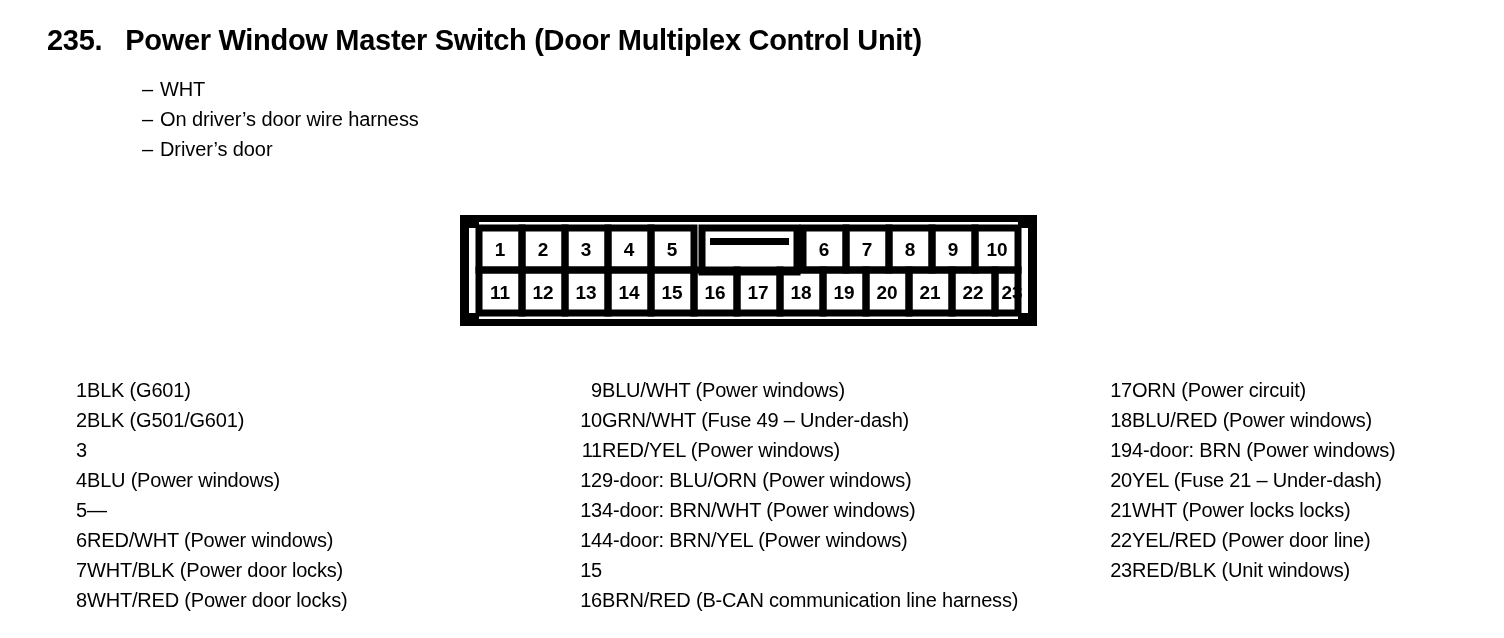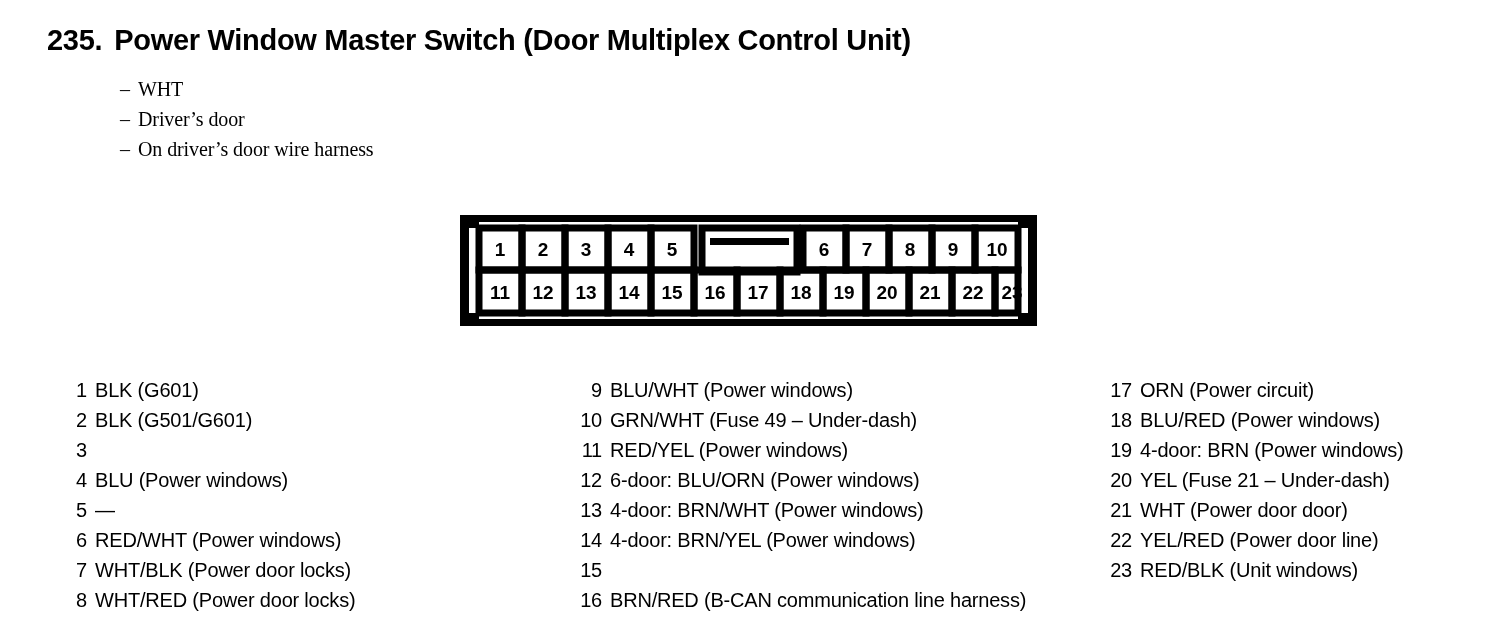--- a/index.html
+++ b/index.html
@@ -27,29 +27,28 @@
     white-space: nowrap;
   }
   #title-number {
     font-size: 29px;
     font-weight: bold;
     letter-spacing: -0.3px;
   }
   #title-text {
     font-size: 29px;
     font-weight: bold;
-    margin-left: 12px;
+    margin-left: 23px;
     letter-spacing: -0.3px;
   }
 
   #subtitle-block {
     position: absolute;
-    left: 120px;
+    left: 142px;
     top: 74px;
-    font-family: Liberation Serif, serif;
   }
   .subtitle-line {
     font-size: 20px;
     line-height: 30px;
     white-space: nowrap;
     letter-spacing: -0.1px;
   }
   .subtitle-dash {
     display: inline-block;
     width: 18px;
@@ -89,42 +88,41 @@
     height: 30px;
     white-space: nowrap;
   }
   .legend-num {
     width: 25px;
     text-align: right;
     font-size: 20px;
     letter-spacing: -0.2px;
   }
   .legend-desc {
-    margin-left: 8px;
     font-size: 20px;
     letter-spacing: -0.2px;
   }
 </style>
 </head>
 <body>
 
 <div id="title-row">
   <span id="title-number">235.</span>
   <span id="title-text">Power Window Master Switch (Door Multiplex Control Unit)</span>
 </div>
 
 <div id="subtitle-block">
   <div class="subtitle-line">
     <span class="subtitle-dash">–</span><span>WHT</span>
   </div>
   <div class="subtitle-line">
+    <span class="subtitle-dash">–</span><span>On driver’s door wire harness</span>
+  </div>
+  <div class="subtitle-line">
     <span class="subtitle-dash">–</span><span>Driver’s door</span>
-  </div>
-  <div class="subtitle-line">
-    <span class="subtitle-dash">–</span><span>On driver’s door wire harness</span>
   </div>
 </div>
 
 <div id="connector">
   <svg width="577" height="115" viewBox="0 0 577 115" xmlns="http://www.w3.org/2000/svg">
 
     <rect x="0" y="2" width="9" height="111" fill="#000"></rect>
 
     <rect x="568" y="2" width="9" height="111" fill="#000"></rect>
 
@@ -246,21 +244,21 @@
   <div class="legend-row">
     <span class="legend-num">10</span>
     <span class="legend-desc">GRN/WHT (Fuse 49 – Under-dash)</span>
   </div>
   <div class="legend-row">
     <span class="legend-num">11</span>
     <span class="legend-desc">RED/YEL (Power windows)</span>
   </div>
   <div class="legend-row">
     <span class="legend-num">12</span>
-    <span class="legend-desc">6-door: BLU/ORN (Power windows)</span>
+    <span class="legend-desc">9-door: BLU/ORN (Power windows)</span>
   </div>
   <div class="legend-row">
     <span class="legend-num">13</span>
     <span class="legend-desc">4-door: BRN/WHT (Power windows)</span>
   </div>
   <div class="legend-row">
     <span class="legend-num">14</span>
     <span class="legend-desc">4-door: BRN/YEL (Power windows)</span>
   </div>
   <div class="legend-row">
@@ -284,21 +282,21 @@
   <div class="legend-row">
     <span class="legend-num">19</span>
     <span class="legend-desc">4-door: BRN (Power windows)</span>
   </div>
   <div class="legend-row">
     <span class="legend-num">20</span>
     <span class="legend-desc">YEL (Fuse 21 – Under-dash)</span>
   </div>
   <div class="legend-row">
     <span class="legend-num">21</span>
-    <span class="legend-desc">WHT (Power door door)</span>
+    <span class="legend-desc">WHT (Power locks locks)</span>
   </div>
   <div class="legend-row">
     <span class="legend-num">22</span>
     <span class="legend-desc">YEL/RED (Power door line)</span>
   </div>
   <div class="legend-row">
     <span class="legend-num">23</span>
     <span class="legend-desc">RED/BLK (Unit windows)</span>
   </div>
 </div>

